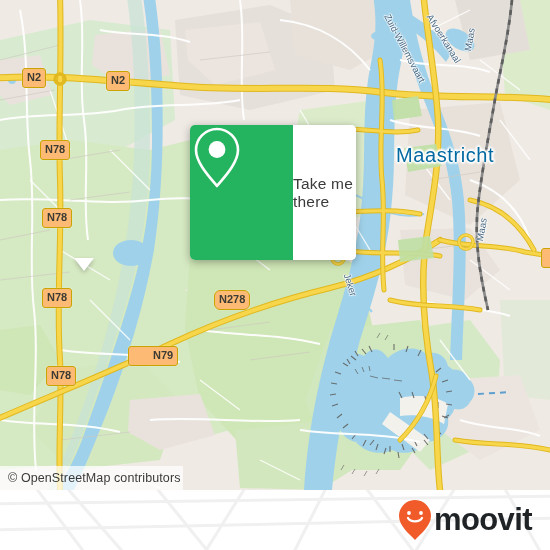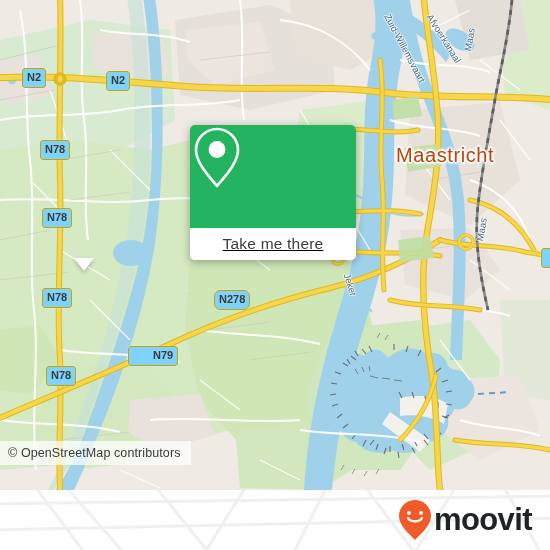--- a/index.html
+++ b/index.html
@@ -23,76 +23,76 @@
 
   .maplabel {
     position: absolute;
     color: #45413c;
     font-family: "Liberation Sans", sans-serif;
     white-space: nowrap;
     pointer-events: none;
   }
   .city-label {
     font-size: 20px;
-    color: #c2410c;
+    color: #0369a1;
     text-shadow:
       2px 0 2px #fff, -2px 0 2px #fff, 0 2px 2px #fff, 0 -2px 2px #fff,
       1px 1px 2px #fff, -1px -1px 2px #fff, 1px -1px 2px #fff, -1px 1px 2px #fff;
     letter-spacing: .6px;
   }
   .water-label {
     font-size: 9.5px;
     color: #4a6a85;
     font-style: normal;
     text-shadow: 1px 0 1px #fff, -1px 0 1px #fff, 0 1px 1px #fff, 0 -1px 1px #fff;
   }
 
   
   .shield {
     position: absolute;
-    background: #7dd3fc;
+    background: #fdba74;
     border: 1.2px solid #c9a400;
     border-radius: 3px;
     color: #3b3b34;
     font-size: 11px;
     font-weight: bold;
     line-height: 1;
     padding: 3px 4px 4px 4px;
     text-align: center;
     box-shadow: 0 0 1px rgba(255,255,255,.9);
   }
 
   
   #attrib {
     position: absolute;
     left: 0;
-    top: 441px;
+    top: 466px;
     height: 24px;
     background: rgba(255,255,255,.72);
     display: flex;
     align-items: center;
-    padding: 0 10px 0 8px;
+    padding: 0 2px 0 8px;
     font-size: 12.5px;
     color: #3a3a3a;
     letter-spacing: .1px;
   }
 
   
   #popup {
     position: absolute;
     left: 190px; top: 125px;
     width: 166px; height: 135px;
     filter: drop-shadow(0 2px 4px rgba(0,0,0,.32));
   }
   #popup-inner {
     width: 100%; height: 100%;
     border-radius: 5px;
     overflow: hidden;
     background: #fff;
-    display: flex; flex-direction: column; text-decoration: underline;
+    display: flex; flex-direction: row;
   }
   #popup-head {
     background: #24b35e;
     flex: 0 0 103px;
     display: flex; align-items: center; justify-content: center;
   }
   #popup-foot {
     flex: 1 1 auto;
     display: flex; align-items: center; justify-content: center;
     background: #fff;

